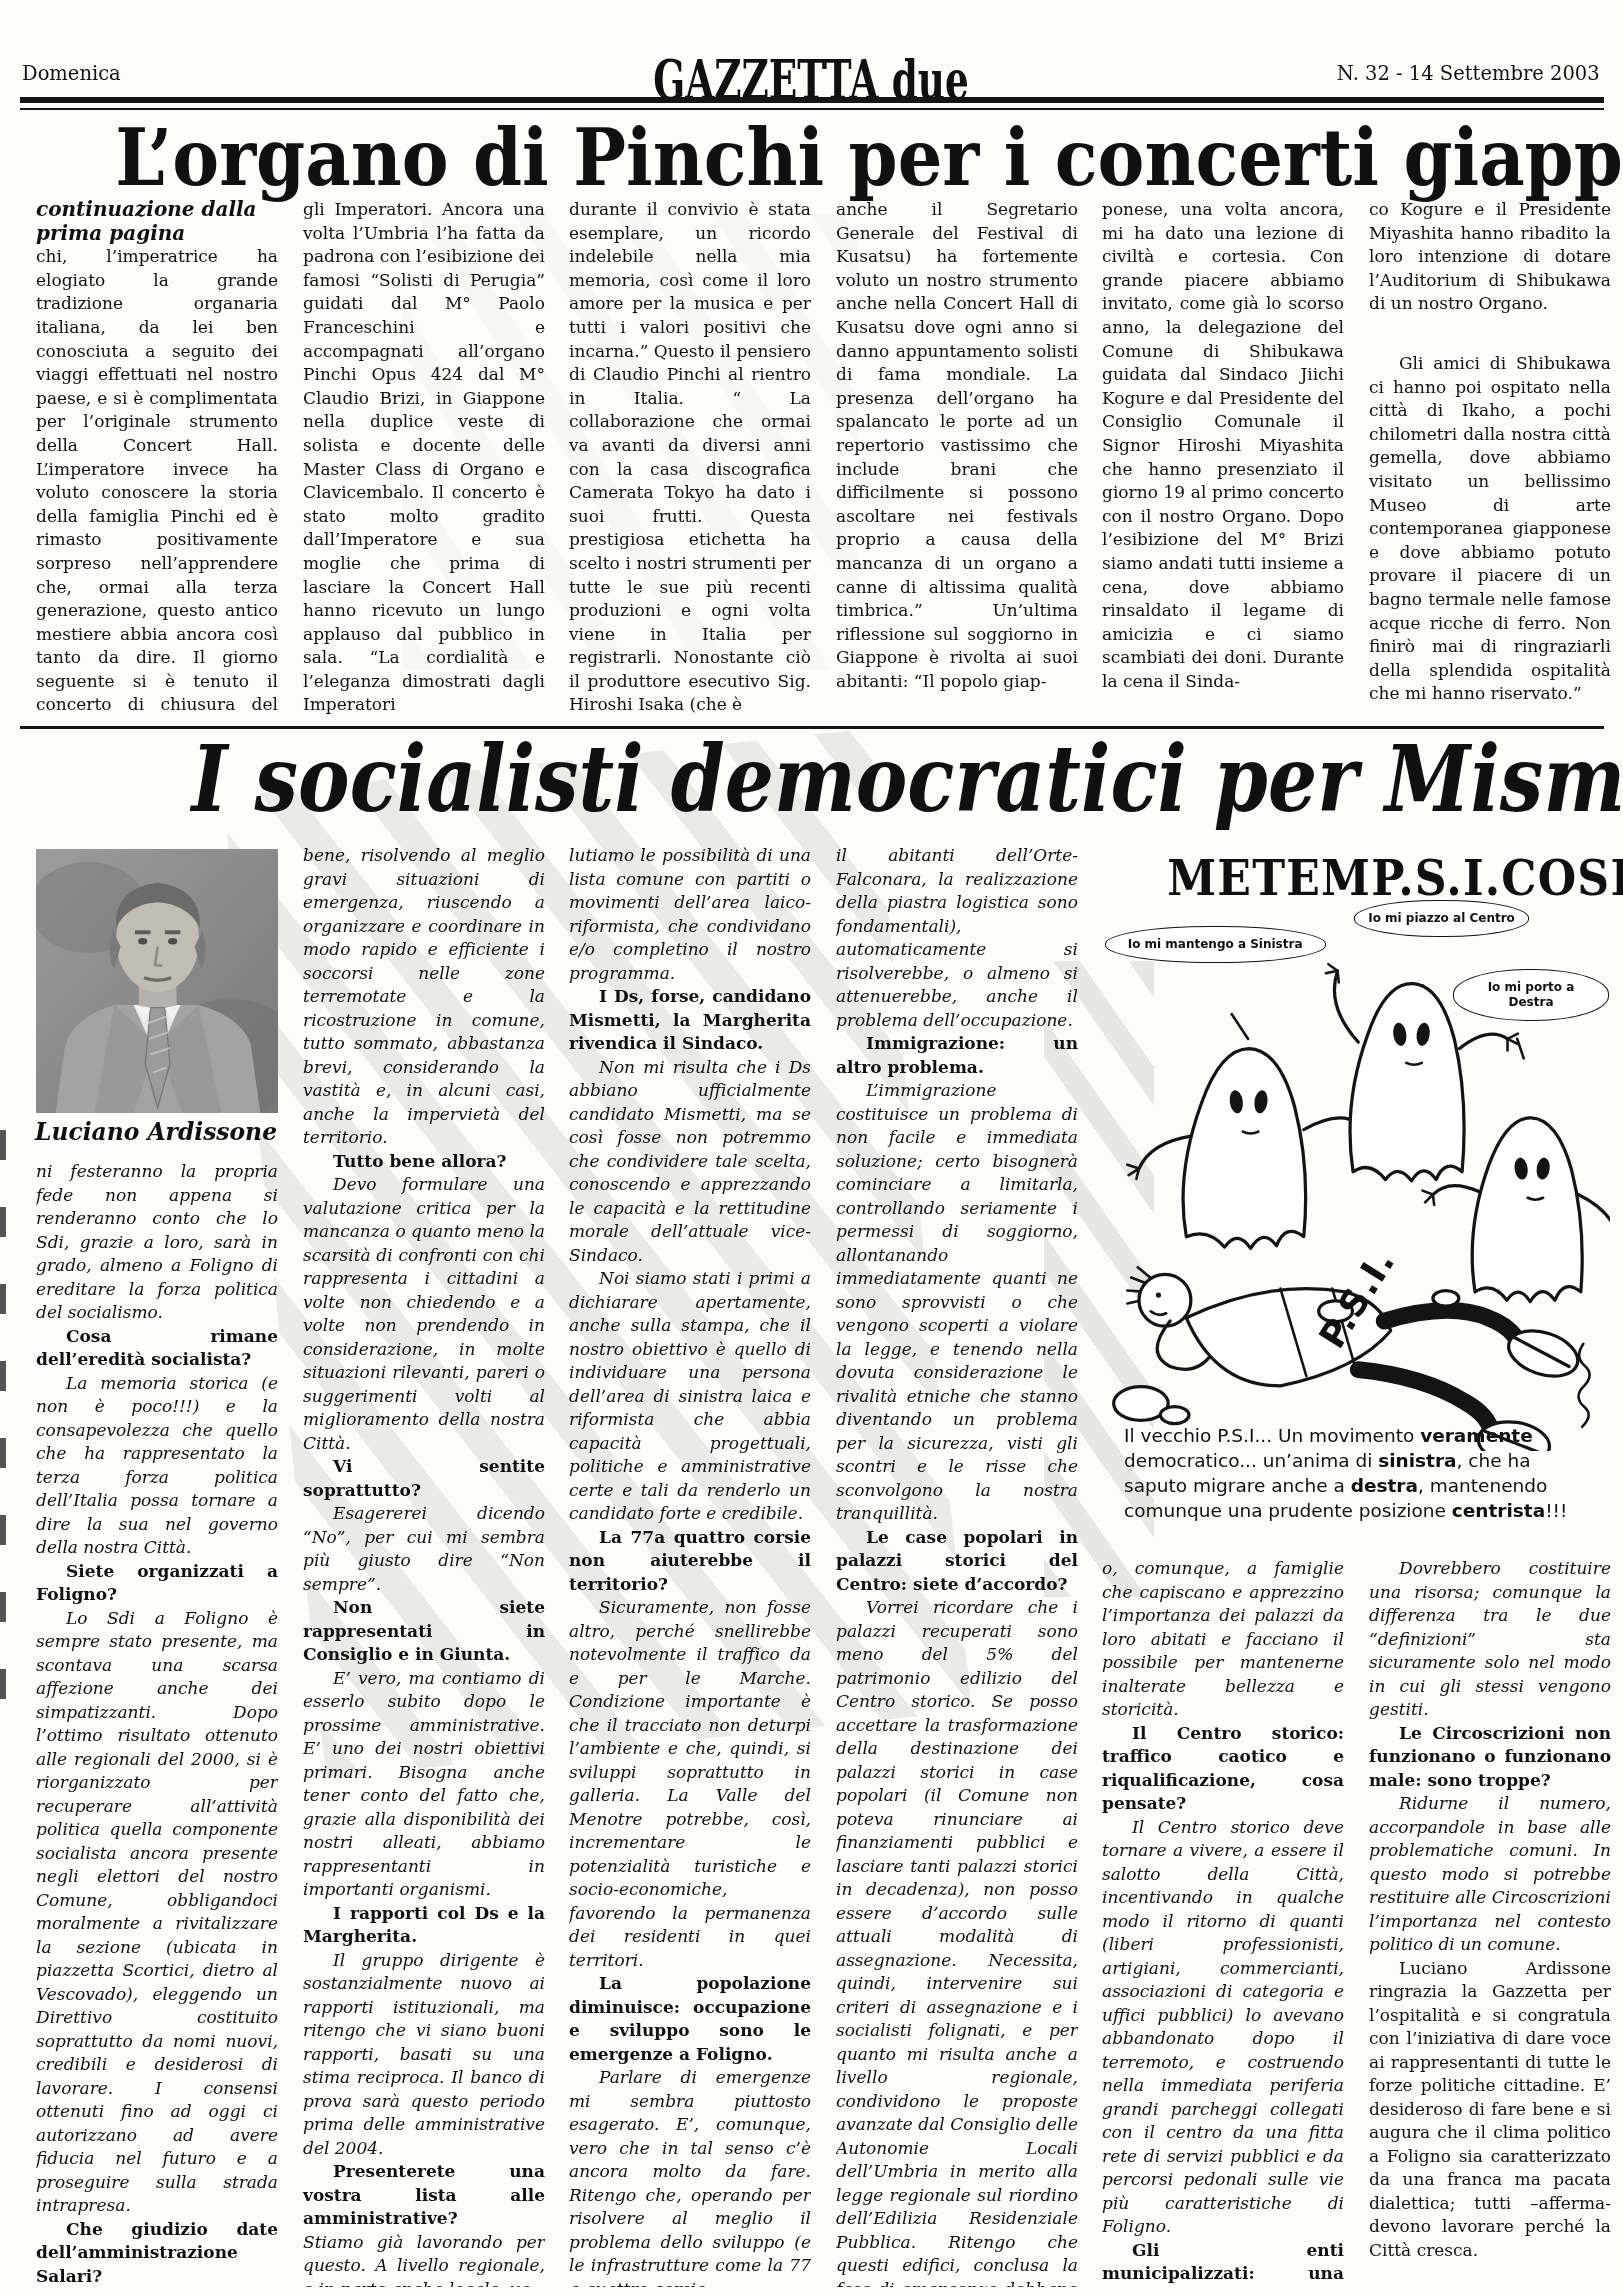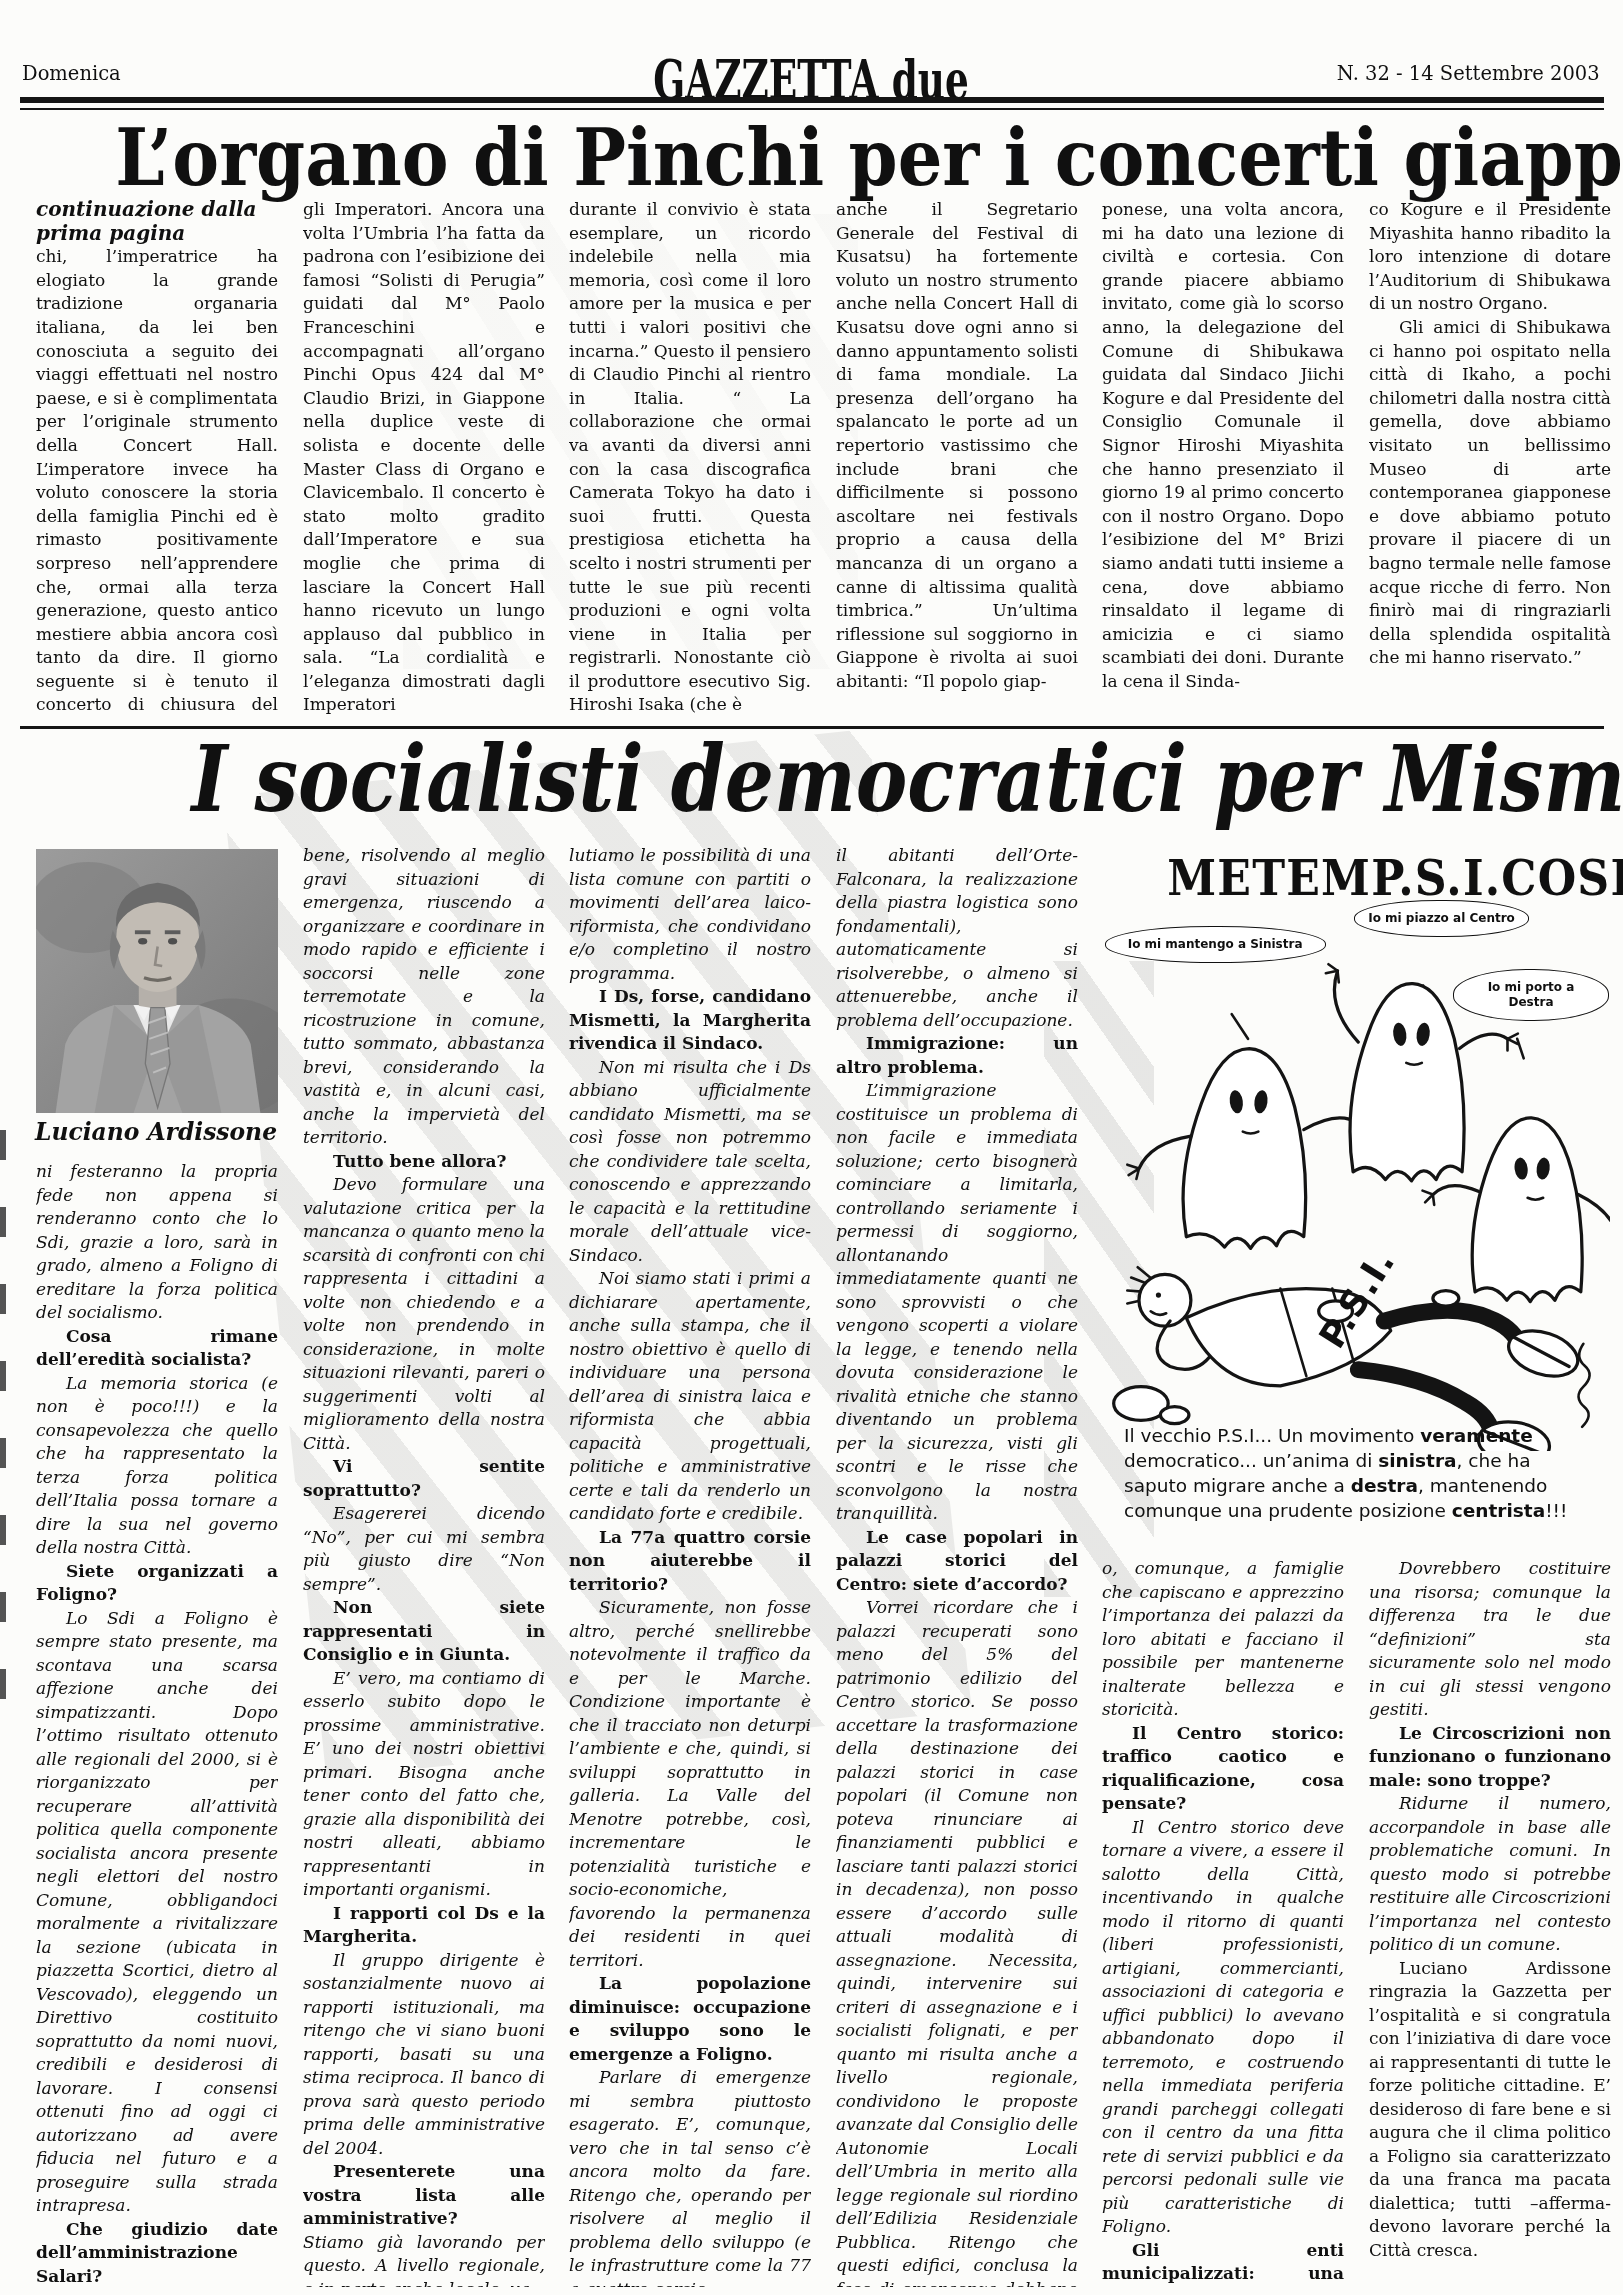--- a/index.html
+++ b/index.html
@@ -15,21 +15,21 @@
   
   .h1{position:absolute;left:19.5px;right:19.5px;top:117px;text-align:center;font-weight:bold;font-size:78px;line-height:1.05;}
   .h1>span{display:inline-block;transform:scaleX(0.9);transform-origin:center;white-space:nowrap;}
   
   .a1col{position:absolute;top:198px;width:242px;height:523px;font-size:17px;line-height:23.6px;
          text-align:justify;overflow:hidden;z-index:2;}
   .c1{left:36px;}  .c2{left:303px;} .c3{left:569px;}
   .c4{left:836px;}.c5{left:1102px;}.c6{left:1369px;}
   .kicker{font-weight:bold;font-style:italic;font-size:20px;margin:0 0 1.9px 0;text-align:left;}
   .a1col p{margin:0;}
-  .a1col p.ind{text-indent:30px;}
+  .a1col p.ind{text-indent:30px;margin-top:36px;}
   
   .divider{position:absolute;left:19.5px;right:19.5px;top:726px;height:2.6px;background:#151515;z-index:2;}
   .h2{position:absolute;left:19.5px;right:19.5px;top:732px;text-align:center;font-size:91px;font-style:italic;
       font-weight:bold;line-height:1.05;z-index:2;}
   .h2>span{display:inline-block;transform:scaleX(0.85);transform-origin:center;white-space:nowrap;}
   
   .a2col{position:absolute;width:242px;font-size:17px;line-height:23.5px;text-align:justify;overflow:hidden;z-index:2;}
   .a2full{top:844px;height:1443px;}
   .a2low{top:1557px;height:731px;}
   .a2col1txt{top:1160px;height:1128px;}

